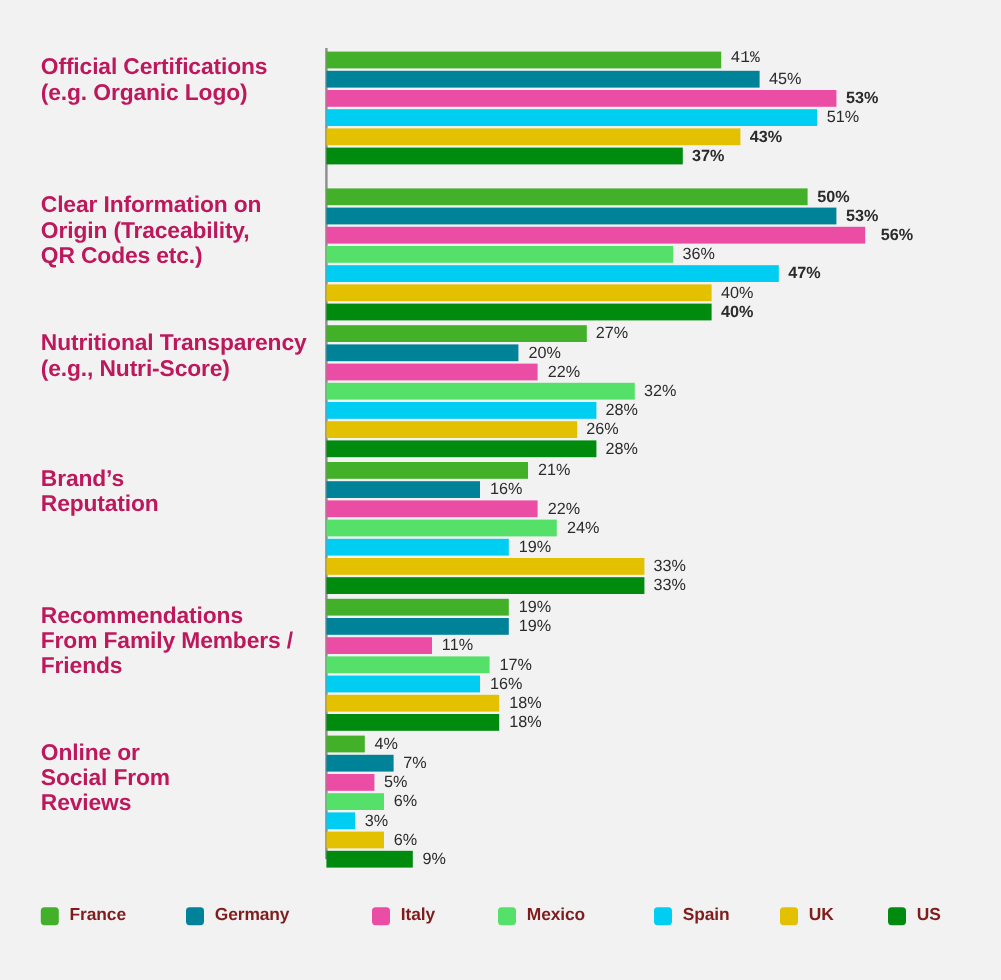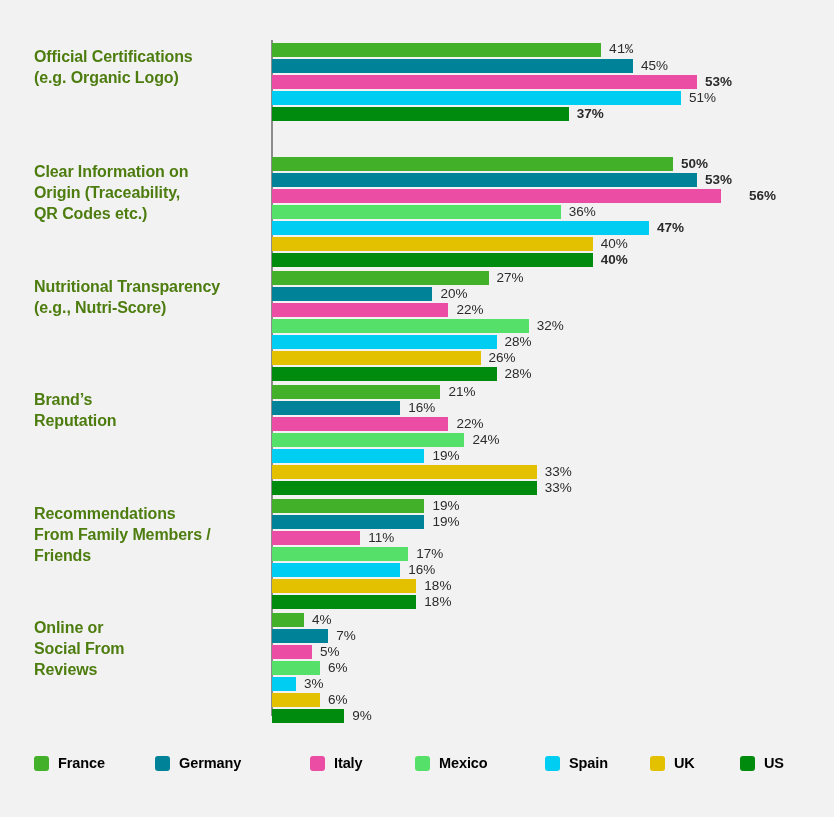--- a/index.html
+++ b/index.html
@@ -40,25 +40,25 @@
   .group {
     position: absolute;
     left: 0;
     width: 834px;
   }
   .group-label {
     position: absolute;
     left: 34px;
     top: 0;
     width: 232px;
-    font-size: 16px;
+    font-size: 19px;
     font-weight: bold;
     line-height: 21px;
     letter-spacing: -0.1px;
-    color: #4d7c0f;
+    color: #be185d;
     white-space: pre-line;
   }
   .bars {
     position: absolute;
     left: 272px;
     top: 0;
     width: 560px;
   }
   .bar-row {
     position: relative;
@@ -98,21 +98,21 @@
   .legend-swatch {
     width: 15px;
     height: 15px;
     border-radius: 3px;
     margin-right: 9px;
     flex: 0 0 auto;
   }
   .legend-label {
     font-size: 14.5px;
     font-weight: bold;
-    color: #000000;
+    color: #7f1d1d;
     letter-spacing: -0.1px;
     white-space: nowrap;
   }
 </style>
 </head>
 <body>
 
 <div id="chart-root">
 
   <div class="plot-area">
@@ -132,41 +132,45 @@
             </div>
             <div class="bar-row">
               <div class="bar" title="Italy 53%" style="width: 425.06px; background: rgb(236, 77, 164);"></div>
               <div class="bar-value bold" style="left: 433.06px;">53%</div>
             </div>
             <div class="bar-row">
               <div class="bar" title="Spain 51%" style="width: 409.02px; background: rgb(0, 205, 242);"></div>
               <div class="bar-value" style="left: 417.02px; text-align: right;">51%</div>
             </div>
             <div class="bar-row">
+              <div class="bar" title="UK 43%" style="width: 344.86px; background: rgb(227, 192, 0);"></div>
+              <div class="bar-value bold" style="left: 352.86px;">43%</div>
+            </div>
+            <div class="bar-row">
               <div class="bar" title="US 37%" style="width: 296.74px; background: rgb(0, 138, 14);"></div>
               <div class="bar-value bold" style="left: 304.74px;">37%</div>
             </div>
           </div>
         </div>
         <div class="group" style="top: 157px;">
           <div class="group-label" style="top: 4px;">Clear Information on
 Origin (Traceability,
 QR Codes etc.)</div>
           <div class="bars">
             <div class="bar-row">
               <div class="bar" title="France 50%" style="width: 401px; background: rgb(67, 176, 42);"></div>
               <div class="bar-value bold" style="left: 409px;">50%</div>
             </div>
             <div class="bar-row">
               <div class="bar" title="Germany 53%" style="width: 425.06px; background: rgb(0, 130, 153);"></div>
               <div class="bar-value bold" style="left: 433.06px;">53%</div>
             </div>
             <div class="bar-row">
               <div class="bar" title="Italy 56%" style="width: 449.12px; background: rgb(236, 77, 164);"></div>
-              <div class="bar-value bold" style="left: 477px;">56%</div>
+              <div class="bar-value bold" style="left: 462px;">56%</div>
             </div>
             <div class="bar-row">
               <div class="bar" title="Mexico 36%" style="width: 288.72px; background: rgb(85, 224, 106);"></div>
               <div class="bar-value" style="left: 296.72px;">36%</div>
             </div>
             <div class="bar-row">
               <div class="bar" title="Spain 47%" style="width: 376.94px; background: rgb(0, 205, 242);"></div>
               <div class="bar-value bold" style="left: 384.94px;">47%</div>
             </div>
             <div class="bar-row">

